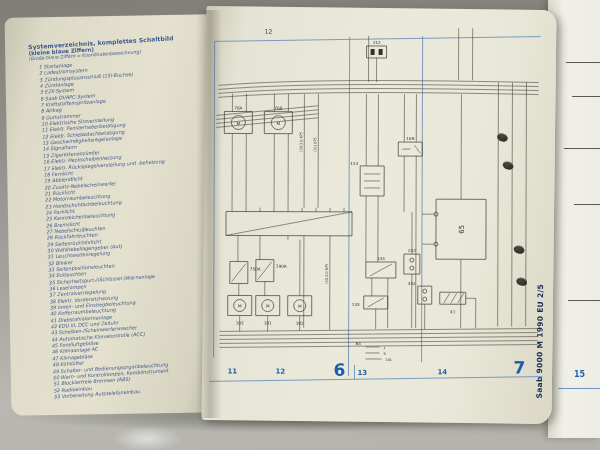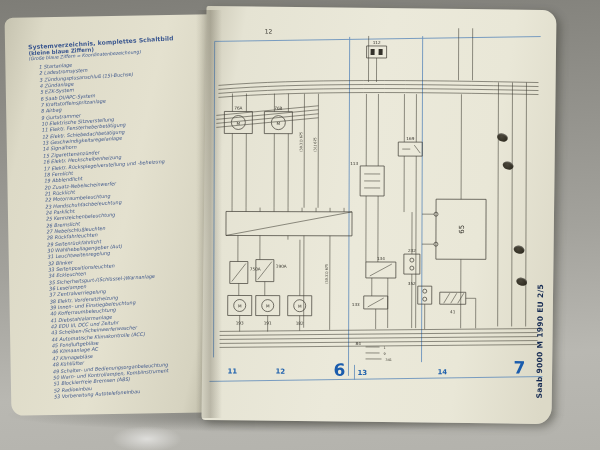--- a/index.html
+++ b/index.html
@@ -54,20 +54,29 @@
   .blue{stroke:#6b93bd;stroke-width:.9;fill:none;}
 </style>
 </head>
 <body>
 
 <div class="photo">
 
   <div class="book-shadow"></div>
   <div class="table-reflection"></div>
 
+  <div class="page-under">
+    <div class="pu-line" style="left:18px;top:62px;width:34px;"></div>
+    <div class="pu-line" style="left:24px;top:96px;width:28px;"></div>
+    <div class="pu-line" style="left:16px;top:148px;width:36px;"></div>
+    <div class="pu-line" style="left:26px;top:204px;width:26px;"></div>
+    <div class="pu-line" style="left:20px;top:300px;width:32px;"></div>
+    <div class="pu-blue" style="left:10px;top:388px;width:42px;"></div>
+    <div class="pu-coord" style="left:26px;top:370px;">15</div>
+  </div>
 
   <div class="page-left">
     <div class="legend">
       <div class="legend-h1">Systemverzeichnis, komplettes Schaltbild</div>
       <div class="legend-h2">(kleine blaue Ziffern)</div>
       <div class="legend-h3">(Große blaue Ziffern = Koordinatenbezeichnung)</div>
       <ol class="legend-list">
           <li>1  Startanlage</li>
           <li>2  Ladestromsystem</li>
           <li>3  Zündungsplusanschluß (15I-Buchse)</li>

